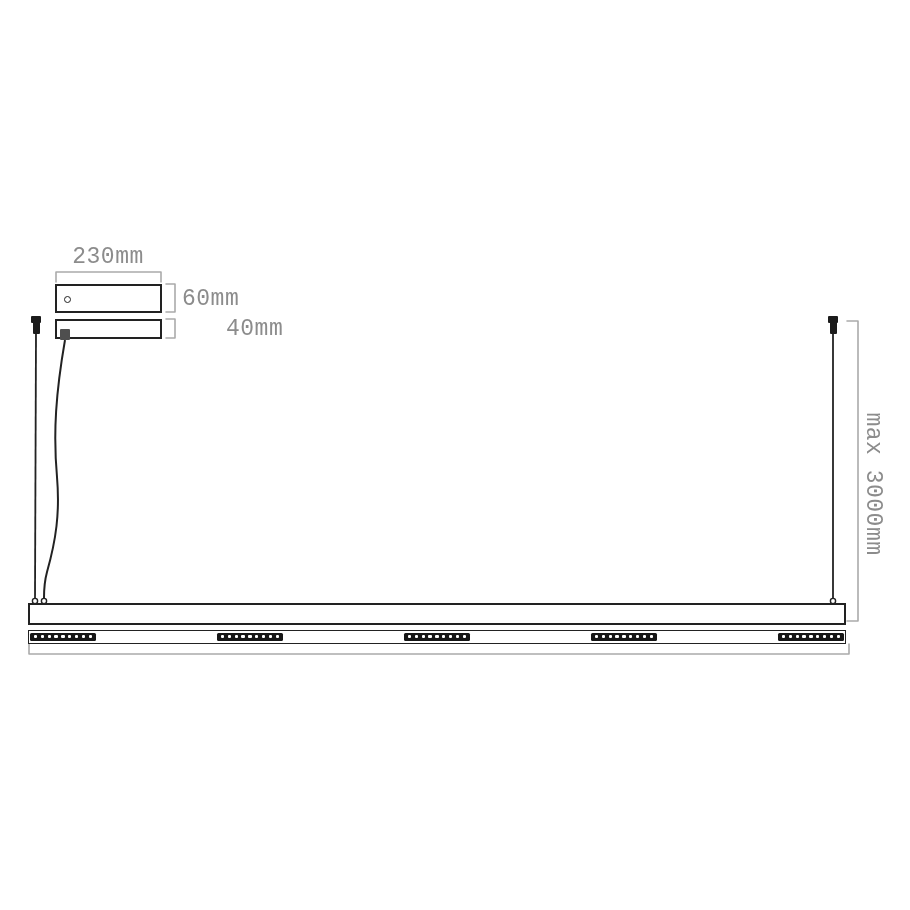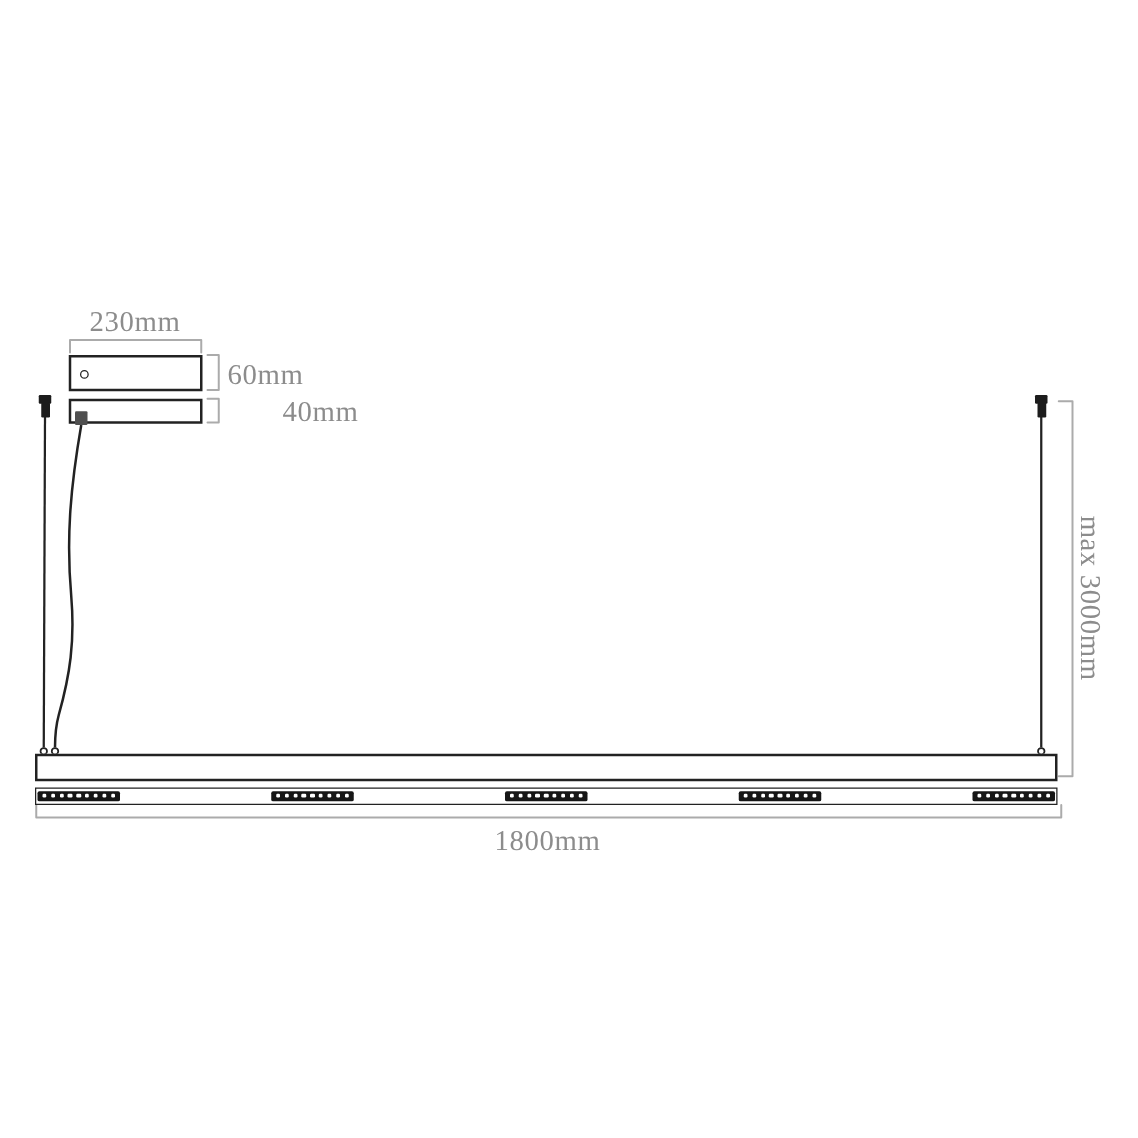--- a/index.html
+++ b/index.html
@@ -8,21 +8,21 @@
     --txt:#8c8c8c;
     --led:#161616;
     --bg:#ffffff;
   }
   html,body{margin:0;padding:0;background:var(--bg);}
   .canvas{
     position:relative;
     width:910px;height:841px;
     background:var(--bg);
     overflow:hidden;
-    font-family:Liberation Serif, serif;
+    font-family:Liberation Mono, monospace;
   }
   .lbl{
     position:absolute;
     color:var(--txt);
     font-size:23px;
     letter-spacing:0.5px;
     white-space:nowrap;
     line-height:1;
   }
   .lbl.center{text-align:center;}
@@ -157,15 +157,14 @@
         <div class="dot"></div>
         <div class="dot"></div>
         <div class="dot"></div>
       </div>
     </div>
 
   <div class="lbl center" style="left:48px;top:246px;width:120px;">230mm</div>
   <div class="lbl" style="left:182px;top:288px;">60mm</div>
   <div class="lbl" style="left:182px;top:318px;margin-left:44px;">40mm</div>
   <div class="lbl center rot90" style="left:806px;top:467px;width:132px;">max 3000mm</div>
-  <div class="lbl center" style="left:338px;top:661px;width:200px;">1800mm</div>
 
 </div>
 
 </body></html>

